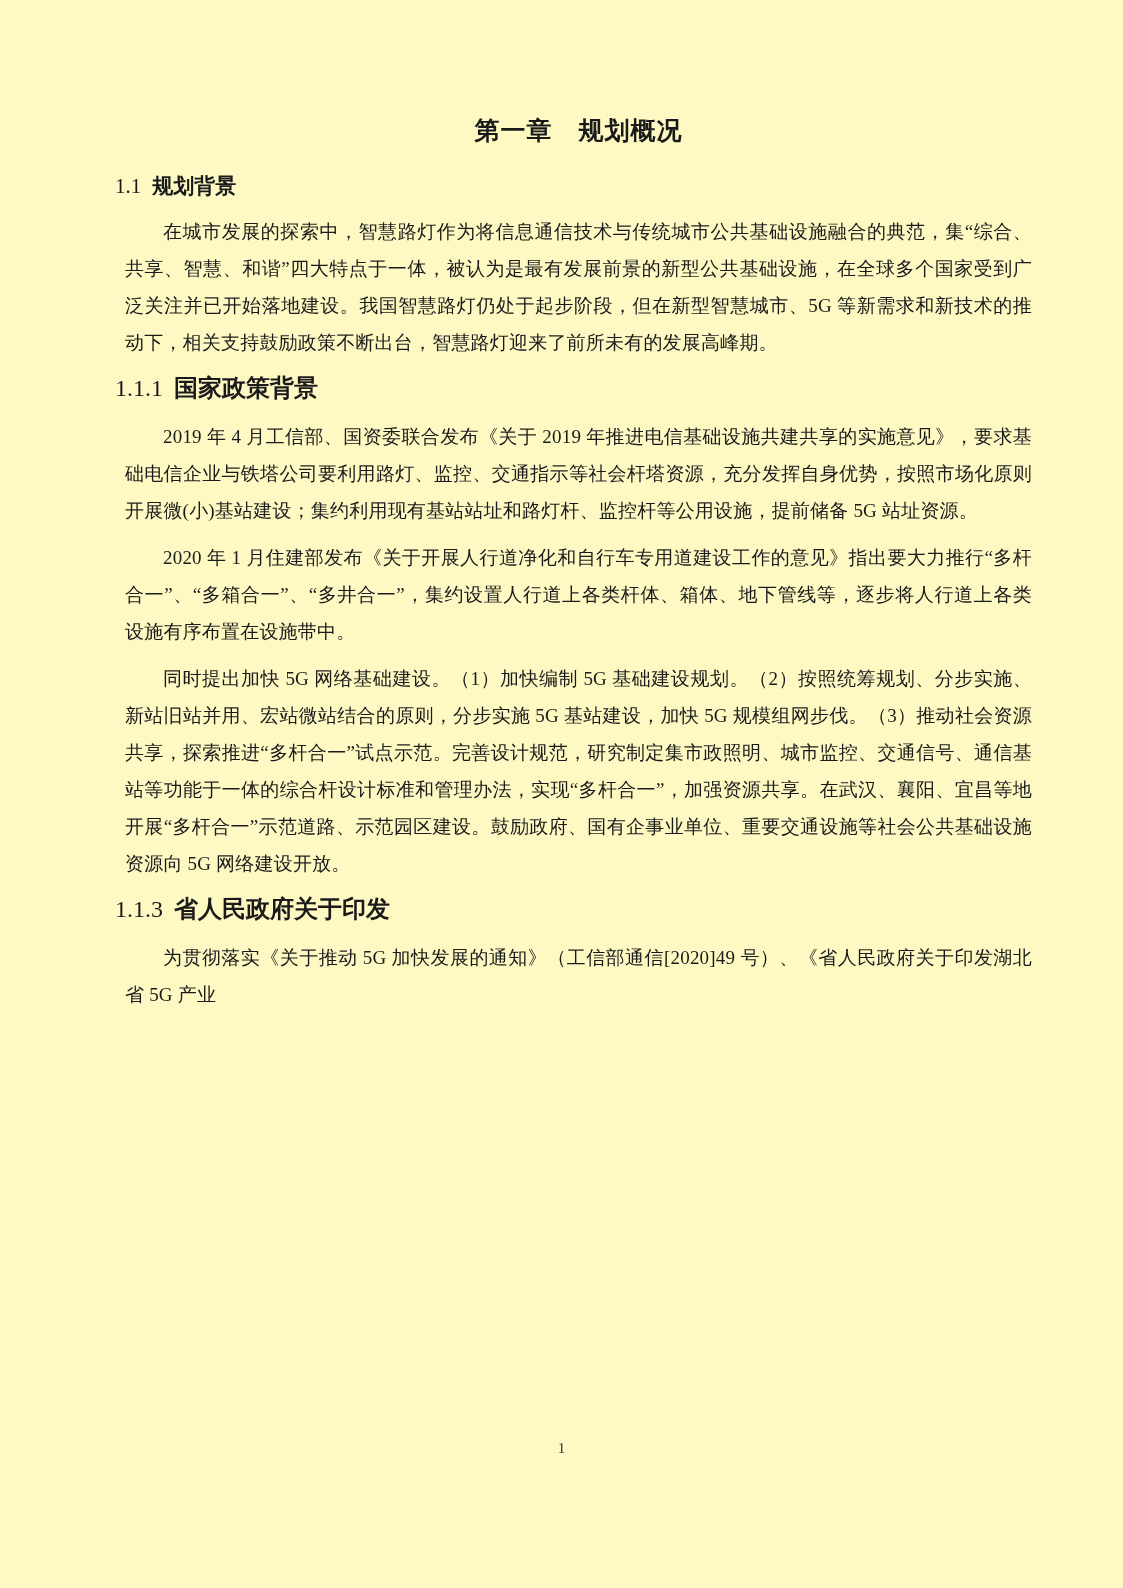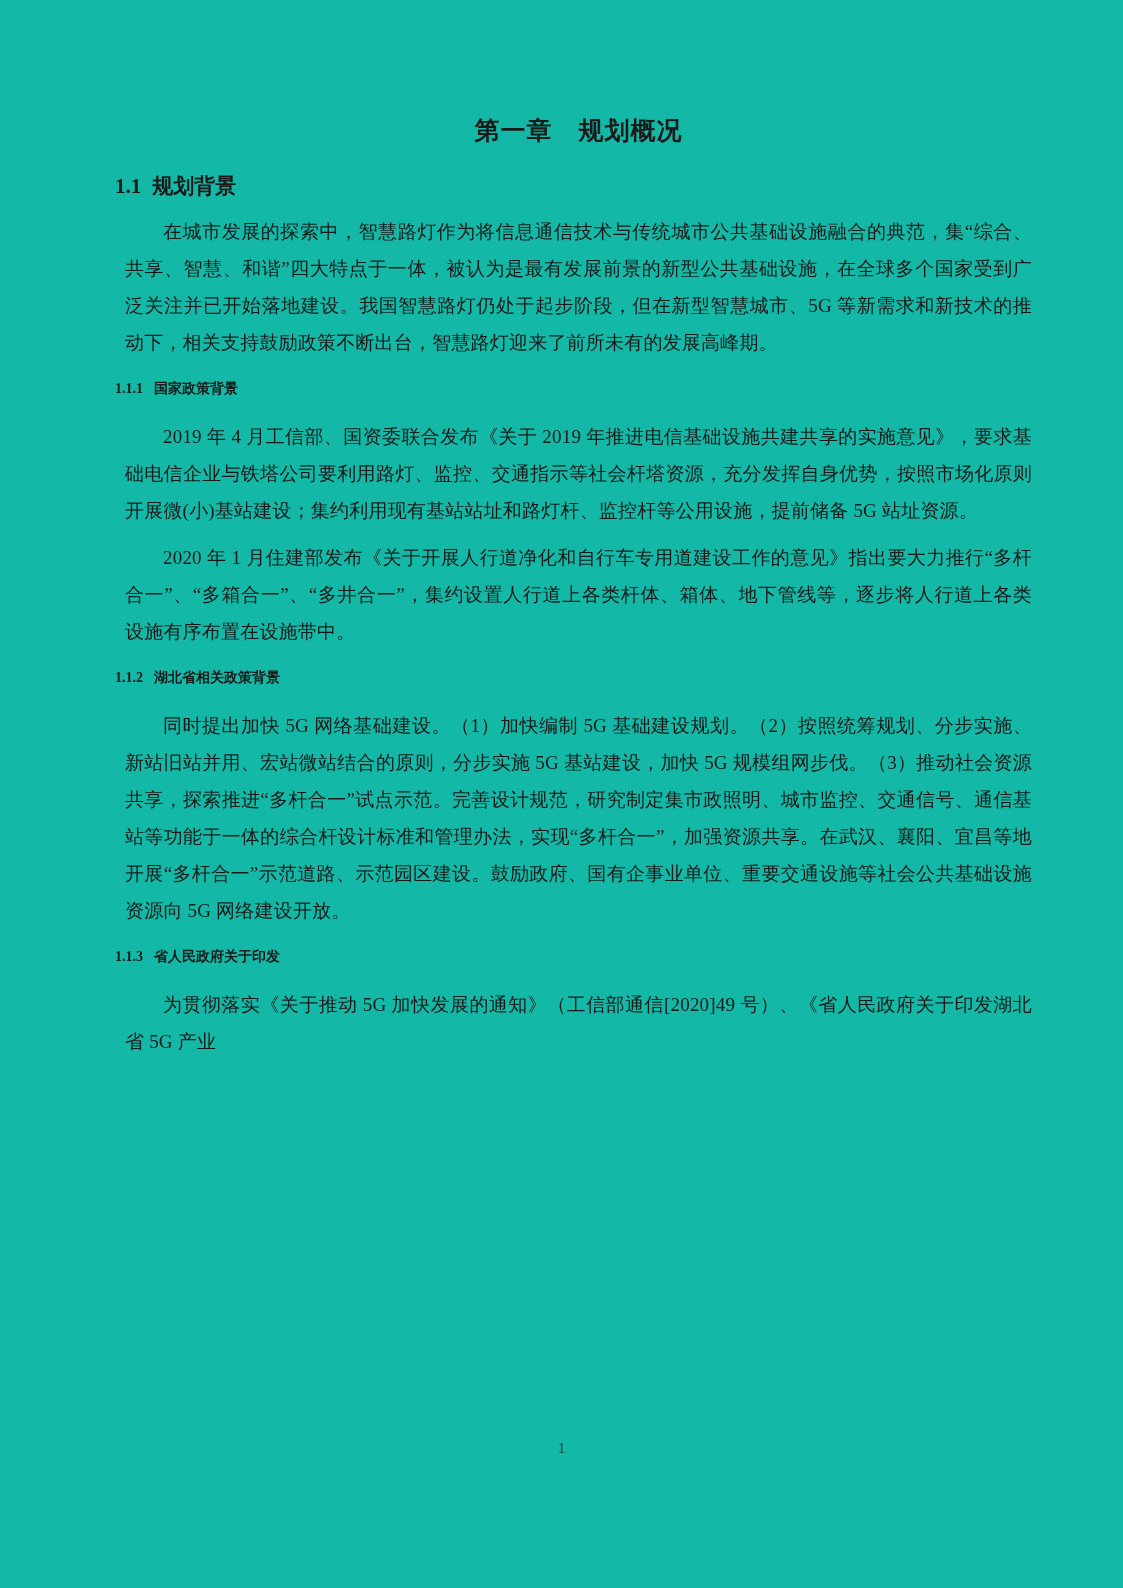--- a/index.html
+++ b/index.html
@@ -5,21 +5,21 @@
   html, body {
     margin: 0;
     padding: 0;
     background: #ffffff;
   }
   .page {
     position: relative;
     width: 1123px;
     height: 1588px;
     margin: 0 auto;
-    background: #14b8a6;
+    background: #fef9c3;
     box-sizing: border-box;
     padding: 100px 81px 0 115px;
     font-family: "Liberation Serif", "DejaVu Serif", serif;
     color: #1a1a1a;
     overflow: hidden;
   }
   .chapter-title {
     font-family: "DejaVu Sans", "Liberation Sans", sans-serif;
     font-weight: bold;
     font-size: 25px;
@@ -28,26 +28,26 @@
     margin: 14px 0 25px 0;
     letter-spacing: 1px;
   }
   .h2 {
     margin: 0 0 12px 0;
     font-size: 21px;
     line-height: 29px;
   }
   .h3 {
     margin: 14px 0 16px 0;
-    font-size: 14px;
+    font-size: 24px;
     line-height: 27px;
   }
   .sec-num {
     font-family: "Liberation Serif", "DejaVu Serif", serif;
-    font-weight: bold;
+    font-weight: normal;
     margin-right: 11px;
   }
   .sec-title {
     font-family: Liberation Serif, serif;
     font-weight: 600;
   }
   .para {
     margin: 10px;
     font-size: 19px;
     line-height: 37px;
@@ -85,23 +85,20 @@
     <span class="sec-num">1.1.1</span><span class="sec-title">国家政策背景</span>
   </h3>
 
 
   <p class="para">2019 年 4 月工信部、国资委联合发布《关于 2019 年推进电信基础设施共建共享的实施意见》，要求基础电信企业与铁塔公司要利用路灯、监控、交通指示等社会杆塔资源，充分发挥自身优势，按照市场化原则开展微(小)基站建设；集约利用现有基站站址和路灯杆、监控杆等公用设施，提前储备 5G 站址资源。</p>
 
   <p class="para">2020 年 1 月住建部发布《关于开展人行道净化和自行车专用道建设工作的意见》指出要大力推行“多杆合一”、“多箱合一”、“多井合一”，集约设置人行道上各类杆体、箱体、地下管线等，逐步将人行道上各类设施有序布置在设施带中。</p>
 
 
 
-  <h3 class="h3">
-    <span class="sec-num">1.1.2</span><span class="sec-title">湖北省相关政策背景</span>
-  </h3>
 
 
   <p class="para">同时提出加快 5G 网络基础建设。（1）加快编制 5G 基础建设规划。（2）按照统筹规划、分步实施、新站旧站并用、宏站微站结合的原则，分步实施 5G 基站建设，加快 5G 规模组网步伐。（3）推动社会资源共享，探索推进“多杆合一”试点示范。完善设计规范，研究制定集市政照明、城市监控、交通信号、通信基站等功能于一体的综合杆设计标准和管理办法，实现“多杆合一”，加强资源共享。在武汉、襄阳、宜昌等地开展“多杆合一”示范道路、示范园区建设。鼓励政府、国有企事业单位、重要交通设施等社会公共基础设施资源向 5G 网络建设开放。</p>
 
   <h3 class="h3">
     <span class="sec-num">1.1.3</span><span class="sec-title">省人民政府关于印发</span>
   </h3>
 
   <p class="para">为贯彻落实《关于推动 5G 加快发展的通知》（工信部通信[2020]49 号）、《省人民政府关于印发湖北省 5G 产业</p>
 

